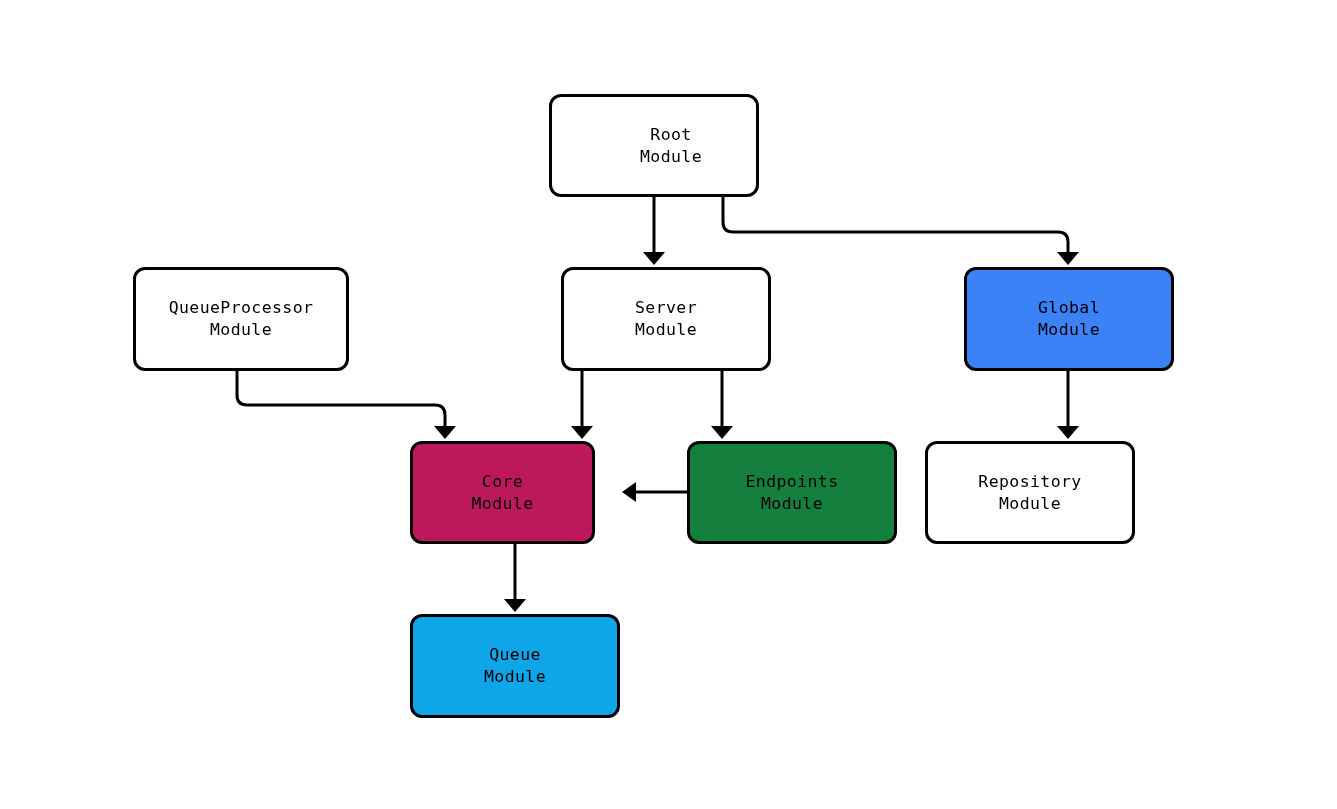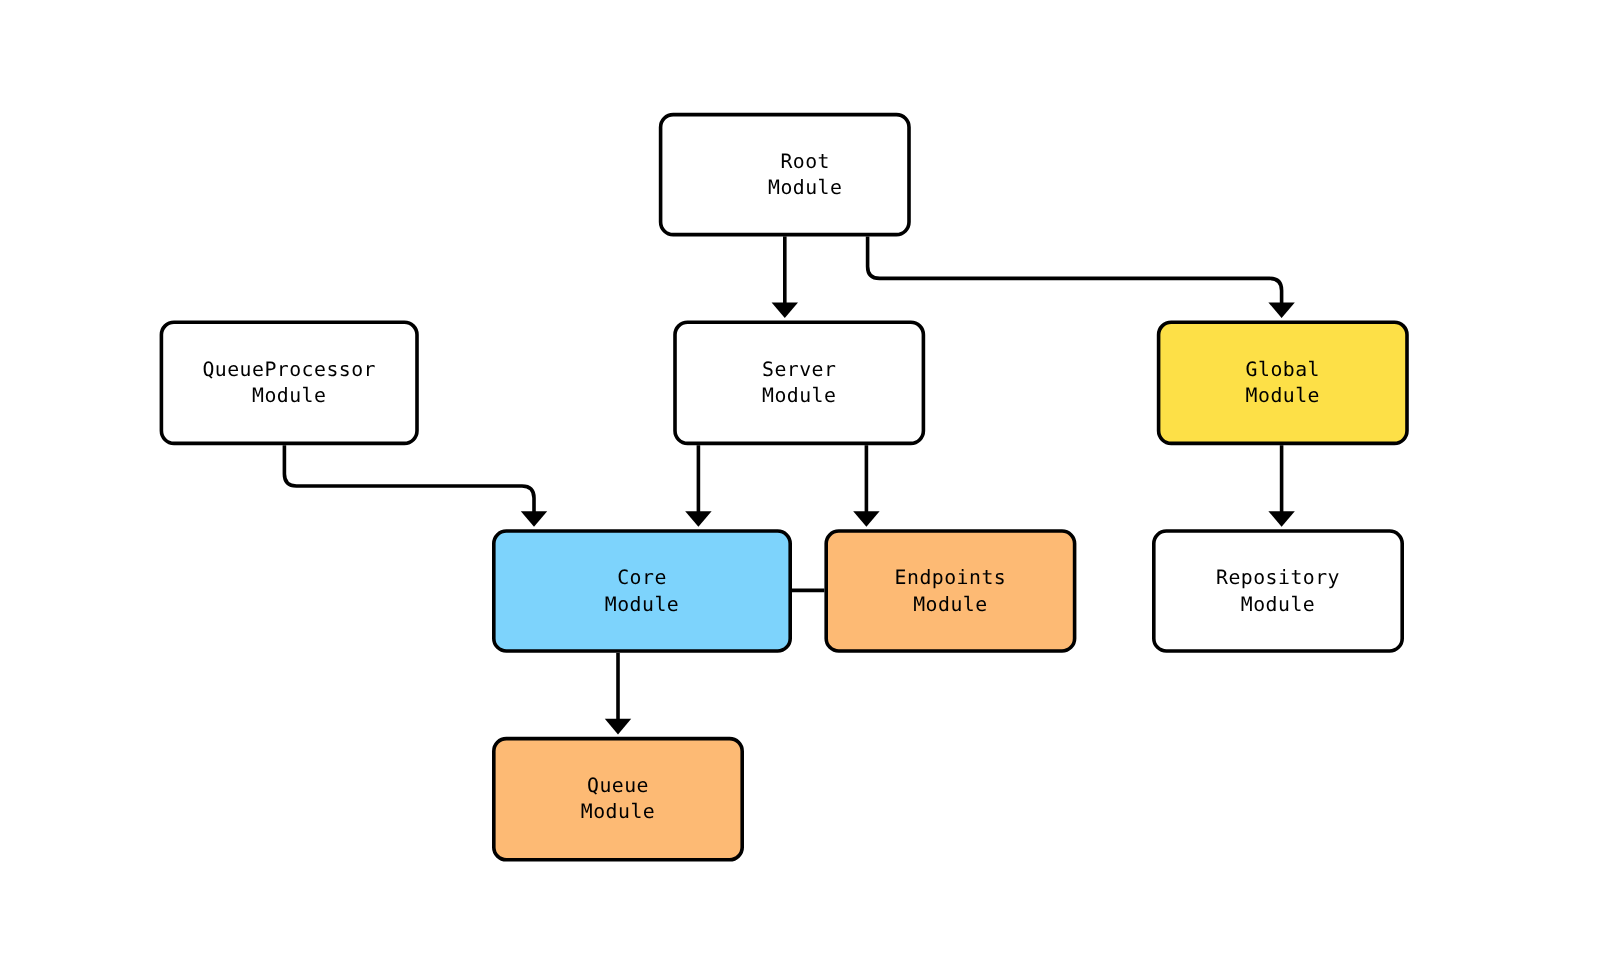--- a/index.html
+++ b/index.html
@@ -80,38 +80,38 @@
   <div class="node" style="left: 133px; top: 267px; width: 216px; height: 104px; border-color: rgb(0, 0, 0); background: rgb(255, 255, 255);">
     <div class="node-label">QueueProcessor
 Module</div>
   </div>
 
   <div class="node" style="left: 549px; top: 267px; width: 210px; height: 104px; border-color: rgb(0, 0, 0); background: rgb(255, 255, 255); margin-left: 12px;">
     <div class="node-label">Server
 Module</div>
   </div>
 
-  <div class="node" style="left: 964px; top: 267px; width: 210px; height: 104px; border-color: rgb(0, 0, 0); background: #fde047;">
+  <div class="node" style="left: 964px; top: 267px; width: 210px; height: 104px; border-color: rgb(0, 0, 0); background: #3b82f6;">
     <div class="node-label">Global
 Module</div>
   </div>
 
-  <div class="node" style="left: 410px; top: 441px; width: 250px; height: 103px; border-color: rgb(0, 0, 0); background: #7dd3fc;">
+  <div class="node" style="left: 410px; top: 441px; width: 185px; height: 103px; border-color: rgb(0, 0, 0); background: #be185d;">
     <div class="node-label">Core
 Module</div>
   </div>
 
-  <div class="node" style="left: 687px; top: 441px; width: 210px; height: 103px; border-color: rgb(0, 0, 0); background: #fdba74;">
+  <div class="node" style="left: 687px; top: 441px; width: 210px; height: 103px; border-color: rgb(0, 0, 0); background: #15803d;">
     <div class="node-label">Endpoints
 Module</div>
   </div>
 
-  <div class="node" style="left: 960px; top: 441px; width: 210px; height: 103px; border-color: rgb(0, 0, 0); background: rgb(255, 255, 255);">
+  <div class="node" style="left: 925px; top: 441px; width: 210px; height: 103px; border-color: rgb(0, 0, 0); background: rgb(255, 255, 255);">
     <div class="node-label">Repository
 Module</div>
   </div>
 
-  <div class="node" style="left: 410px; top: 614px; width: 210px; height: 104px; border-color: rgb(0, 0, 0); background: #fdba74;">
+  <div class="node" style="left: 410px; top: 614px; width: 210px; height: 104px; border-color: rgb(0, 0, 0); background: #0ea5e9;">
     <div class="node-label">Queue
 Module</div>
   </div>
 
 </div>
 
 </body></html>

